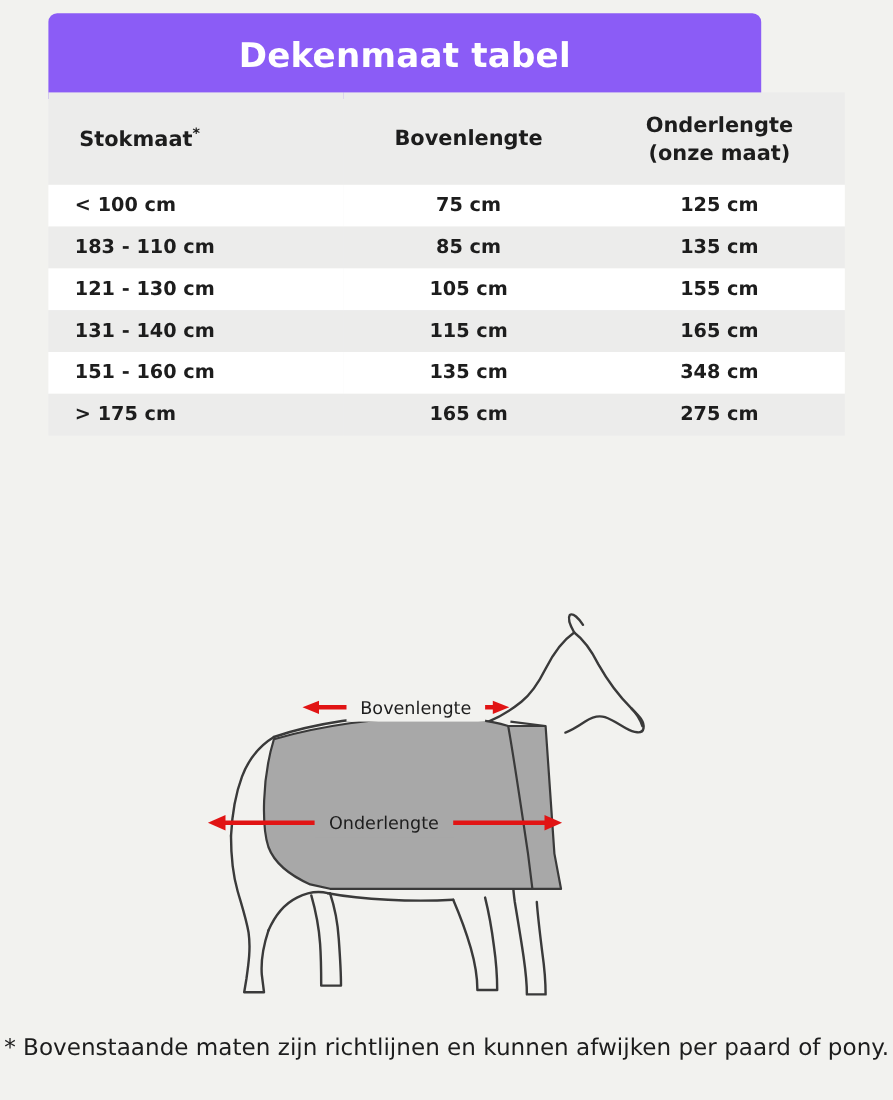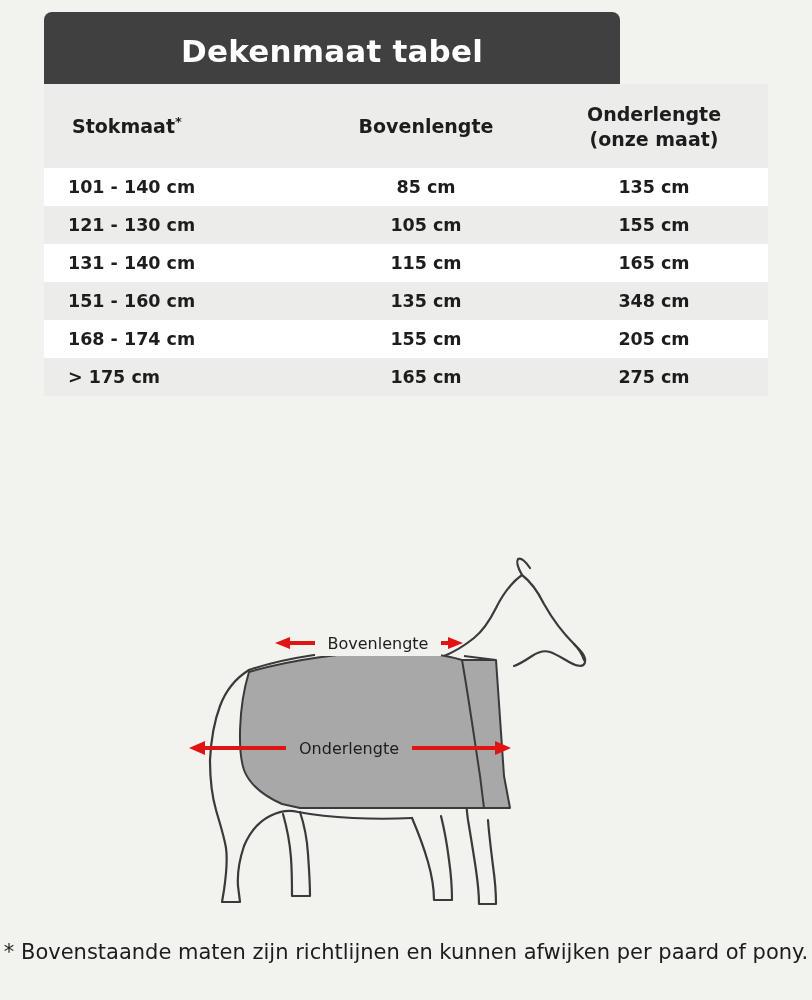--- a/index.html
+++ b/index.html
@@ -18,23 +18,23 @@
     position: relative;
     width: 812px;
     height: 1000px;
   }
 
   
   .title-bar {
     position: absolute;
     left: 44px;
     top: 12px;
-    width: 576px;
+    width: 648px;
     height: 78px;
-    background: #404040;
+    background: #8b5cf6;
     border-radius: 8px 8px 0 0;
     display: flex;
     align-items: center;
     justify-content: center;
   }
   .title-bar h1 {
     margin: 0;
     font-size: 31px;
     font-weight: bold;
     color: #ffffff;
@@ -145,43 +145,43 @@
           <span>Bovenlengte</span>
         </th>
         <th class="h-onder">
           <span>Onderlengte</span>
           <span class="hdr-sub">(onze maat)</span>
         </th>
       </tr>
     </thead>
     <tbody>
       <tr>
-        <td class="c-stok">101 - 140 cm</td>
+        <td class="c-stok">&lt; 100 cm</td>
+        <td class="c-boven">75 cm</td>
+        <td class="c-onder">125 cm</td>
+      </tr>
+      <tr>
+        <td class="c-stok">183 - 110 cm</td>
         <td class="c-boven">85 cm</td>
         <td class="c-onder">135 cm</td>
       </tr>
       <tr>
         <td class="c-stok">121 - 130 cm</td>
         <td class="c-boven">105 cm</td>
         <td class="c-onder">155 cm</td>
       </tr>
       <tr>
         <td class="c-stok">131 - 140 cm</td>
         <td class="c-boven">115 cm</td>
         <td class="c-onder">165 cm</td>
       </tr>
       <tr>
         <td class="c-stok">151 - 160 cm</td>
         <td class="c-boven">135 cm</td>
         <td class="c-onder">348 cm</td>
-      </tr>
-      <tr>
-        <td class="c-stok">168 - 174 cm</td>
-        <td class="c-boven">155 cm</td>
-        <td class="c-onder">205 cm</td>
       </tr>
       <tr>
         <td class="c-stok">&gt; 175 cm</td>
         <td class="c-boven">165 cm</td>
         <td class="c-onder">275 cm</td>
       </tr>
     </tbody>
   </table>
 
   <div class="illustration">

